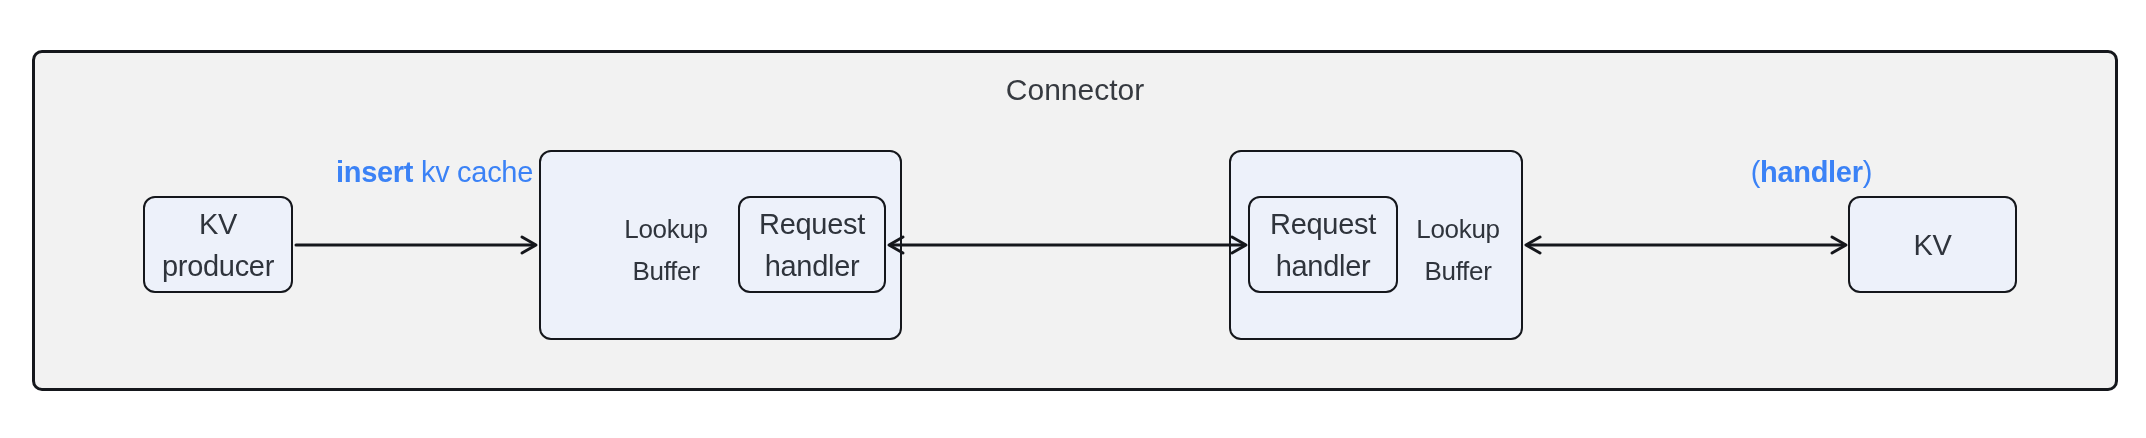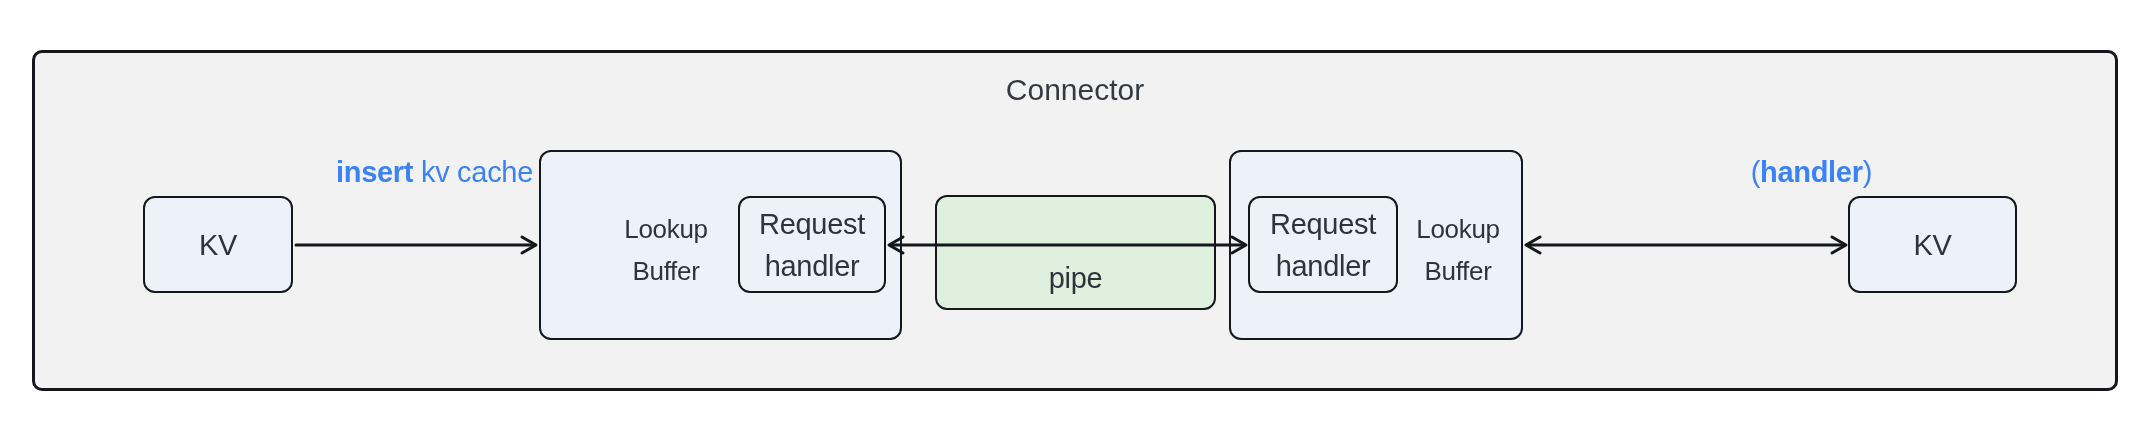--- a/index.html
+++ b/index.html
@@ -109,35 +109,33 @@
 <body>
 
 <div class="canvas">
 
   <div class="outer-box"></div>
 
   <div class="diagram-title">Connector</div>
 
   <div class="node kv-producer">
     <span>KV</span>
+    <span>producer</span>
   </div>
 
   <div class="node lb-left"></div>
   <div class="inner-label lb-left-label">
     <div>Lookup</div>
     <div>Buffer</div>
   </div>
   <div class="node sub rh-left">
     <span>Request</span>
     <span>handler</span>
   </div>
 
-  <div class="node pipe-node">
-    <span>pipe</span>
-  </div>
 
   <div class="node lb-right"></div>
   <div class="inner-label lb-right-label">
     <div>Lookup</div>
     <div>Buffer</div>
   </div>
   <div class="node sub rh-right">
     <span>Request</span>
     <span>handler</span>
   </div>

